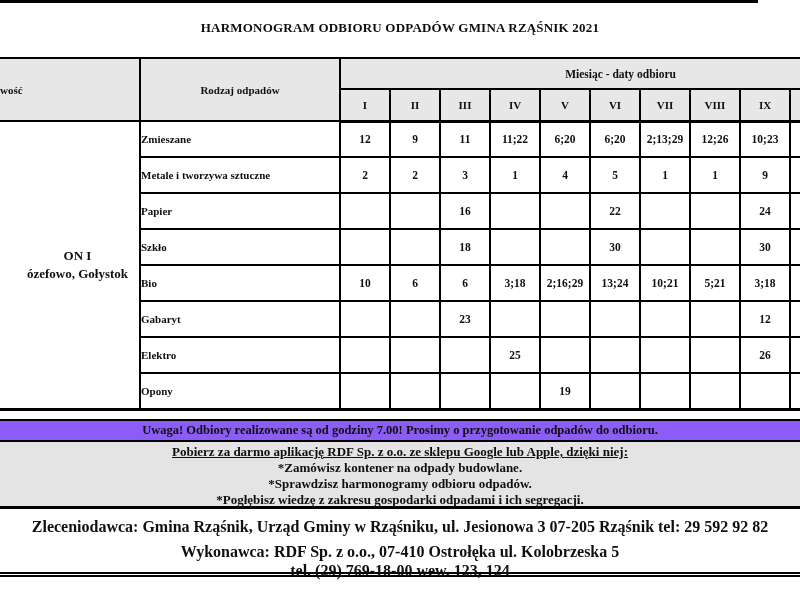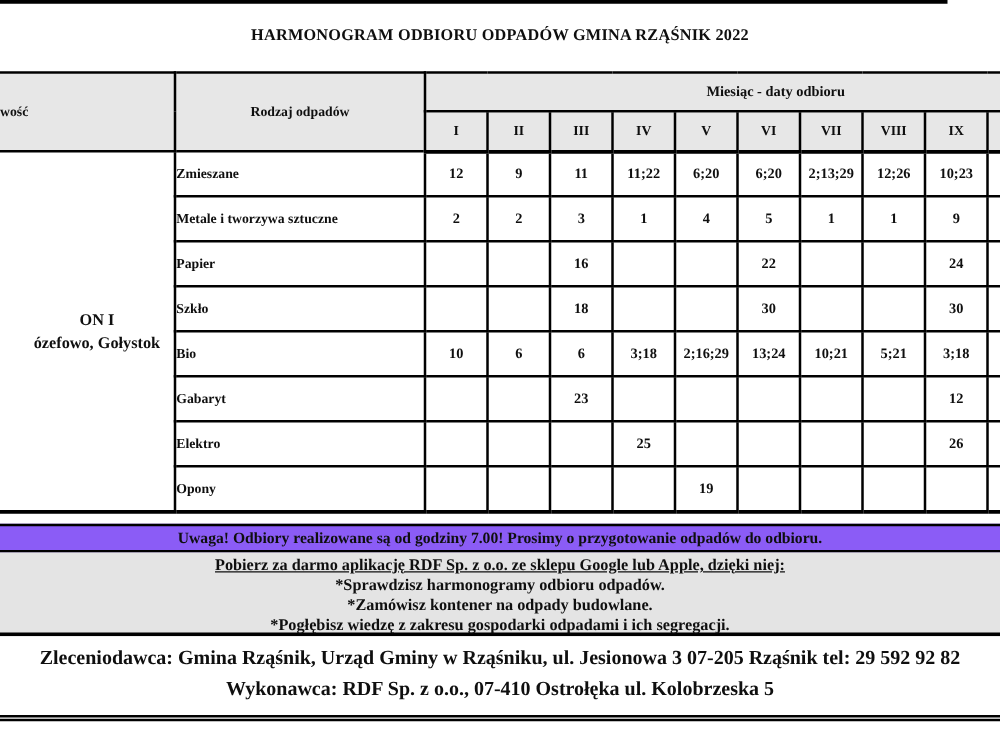--- a/index.html
+++ b/index.html
@@ -73,21 +73,21 @@
   }
   .contact .l1 { margin-top:9px; }
   .contact .l2 { margin-top:7px; }
   .contact .l3 { margin-top:1px; }
 </style>
 </head>
 <body>
 
 <div class="top-rule"></div>
 
-<div class="title">HARMONOGRAM ODBIORU ODPADÓW GMINA RZĄŚNIK 2022</div>
+<div class="title">HARMONOGRAM ODBIORU ODPADÓW GMINA RZĄŚNIK 2021</div>
 
 <table class="sched">
   <colgroup>
     <col style="width:140px">
       <col style="width:200px">
     <col style="width:50px">
       <col style="width:50px">
       <col style="width:50px">
     <col style="width:50px">
       <col style="width:50px">
@@ -227,21 +227,22 @@
     </tr>
   </tbody>
 </table>
 
 <div class="uwaga">
   <span>Uwaga! Odbiory realizowane są od godziny 7.00! Prosimy o przygotowanie odpadów do odbioru.</span>
 </div>
 
 <div class="appbox">
   <div class="hdr">Pobierz za darmo aplikację RDF Sp. z o.o. ze sklepu Google lub Apple, dzięki niej: </div>
+  <div>*Zamówisz kontener na odpady budowlane.</div>
   <div>*Sprawdzisz harmonogramy odbioru odpadów.</div>
-  <div>*Zamówisz kontener na odpady budowlane.</div>
   <div>*Pogłębisz wiedzę z zakresu gospodarki odpadami i ich segregacji.</div>
 </div>
 
 <div class="contact">
   <div class="l1">Zleceniodawca: Gmina Rząśnik, Urząd Gminy w Rząśniku, ul. Jesionowa 3 07-205 Rząśnik tel: 29 592 92 82</div>
   <div class="l2">Wykonawca: RDF Sp. z o.o., 07-410 Ostrołęka ul. Kolobrzeska 5</div>
+  <div class="l3">tel. (29) 769-18-00 wew. 123, 124</div>
 </div>
 
 </body></html>

